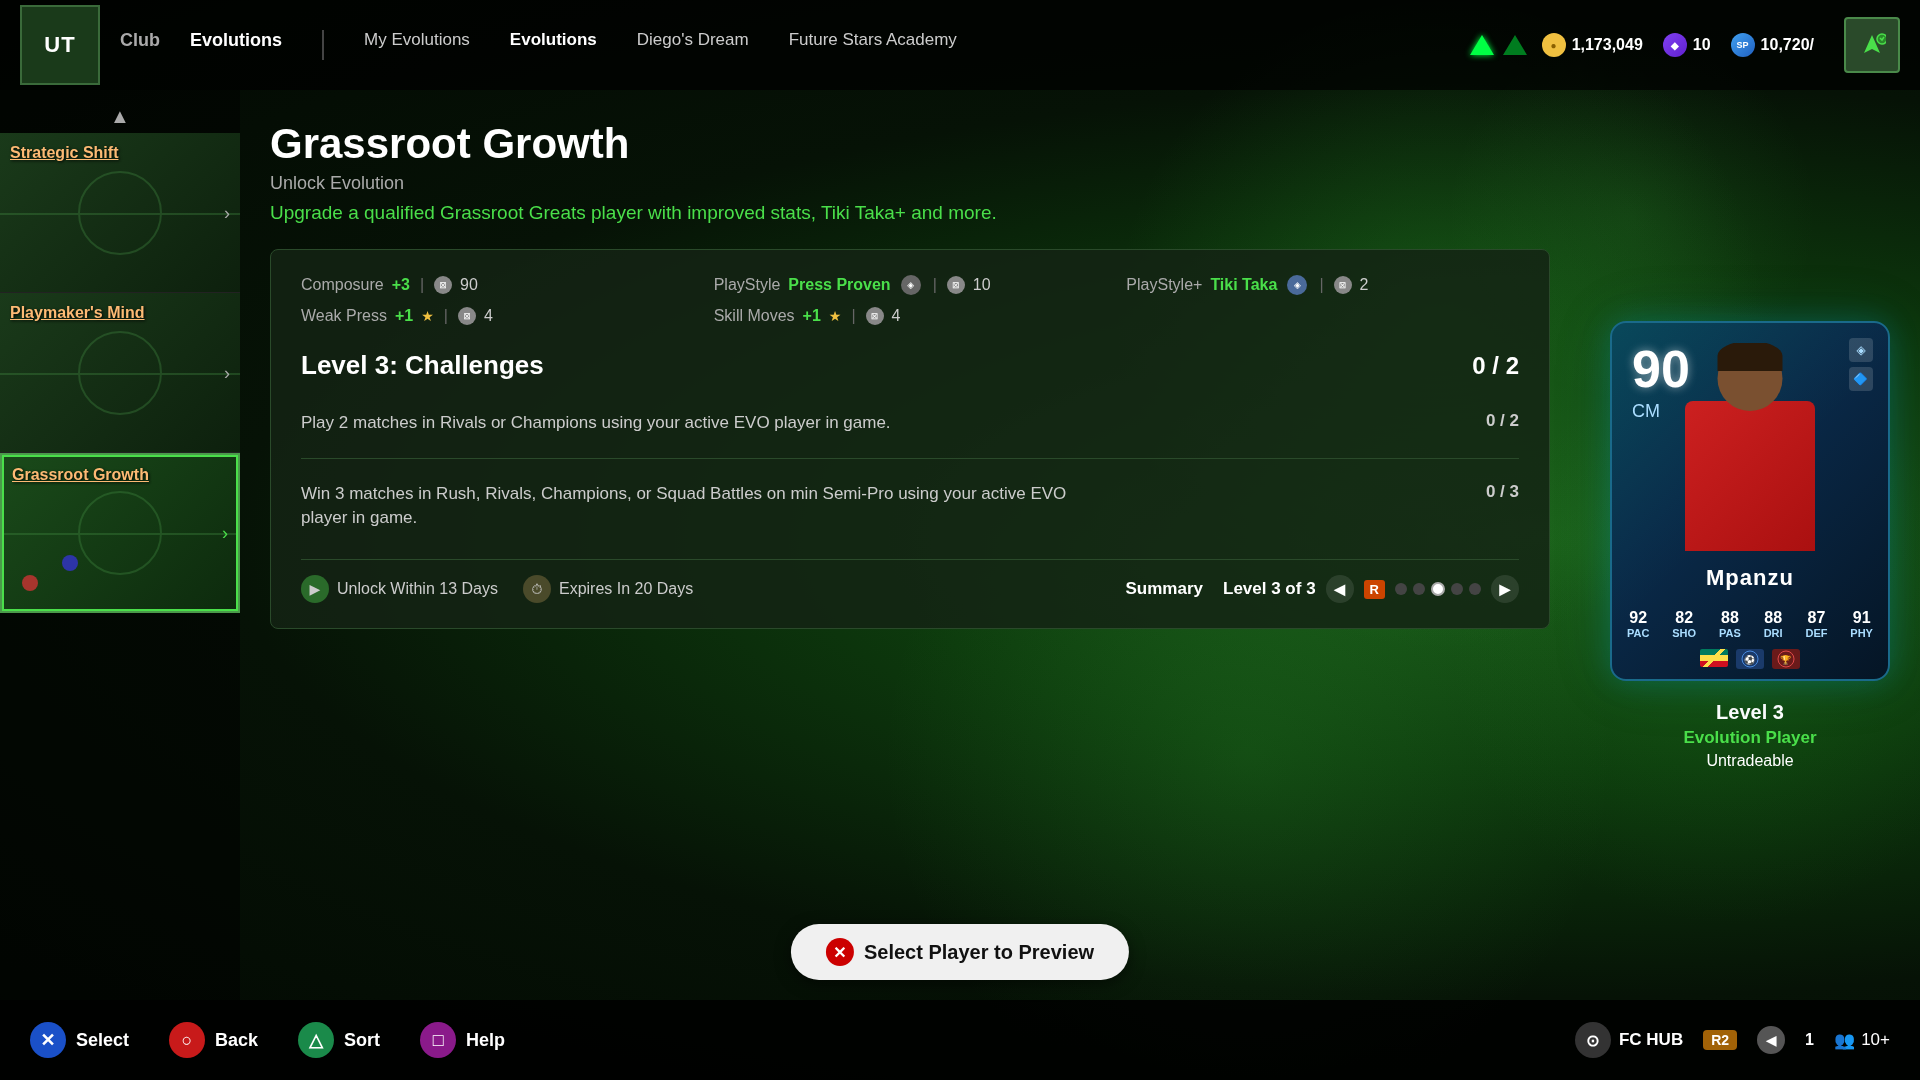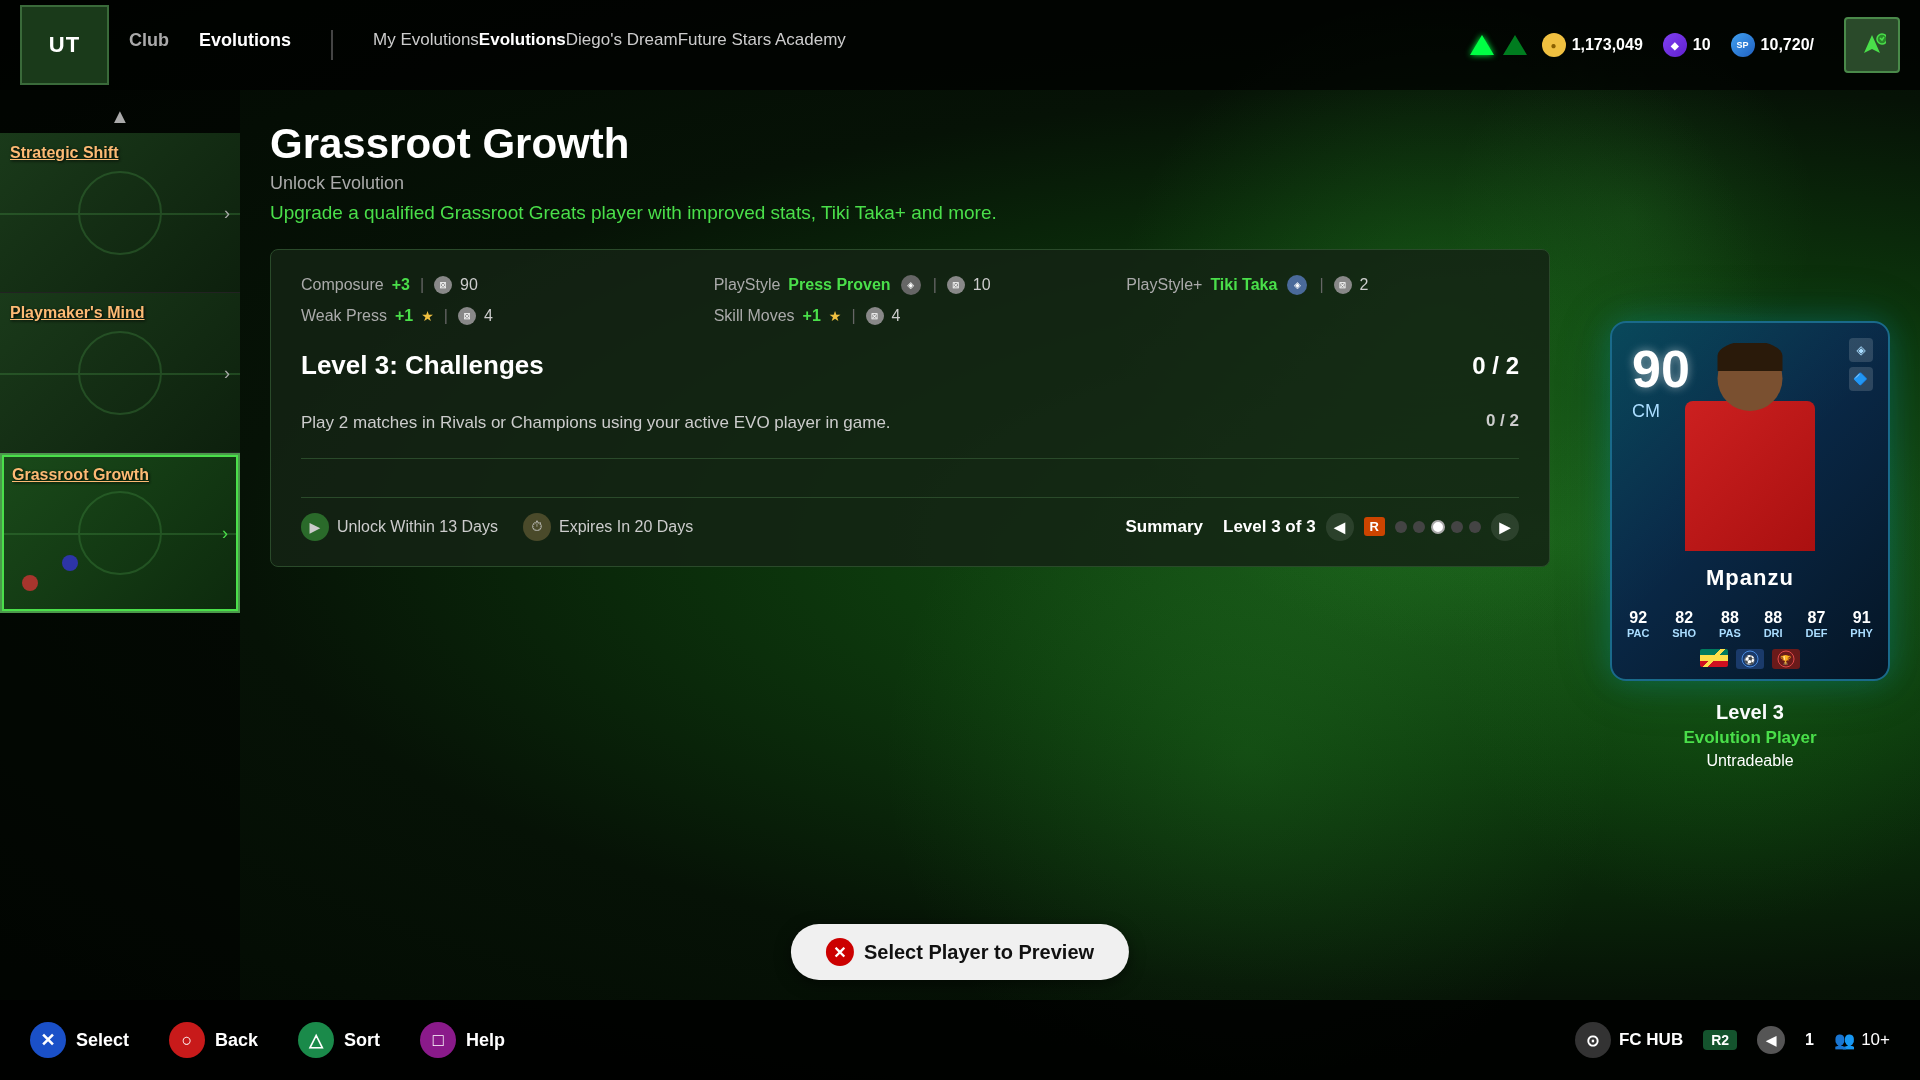--- a/index.html
+++ b/index.html
@@ -37,21 +37,21 @@
       left: 0;
       right: 0;
       height: 90px;
       background: rgba(0,0,0,0.7);
       display: flex;
       align-items: center;
       z-index: 10;
       padding: 0 20px;
     }
     .logo-box {
-      width: 89px;
+      width: 80px;
       height: 80px;
       background: #1a3a1a;
       border: 2px solid #3a6a3a;
       display: flex;
       align-items: center;
       justify-content: center;
       margin-right: 20px;
       flex-shrink: 0;
     }
     .logo-text {
@@ -78,20 +78,21 @@
       font-weight: 800;
     }
     .nav-separator {
       width: 2px;
       height: 30px;
       background: #444;
       margin: 0 10px;
     }
     .nav-sub-links {
       display: flex;
+      gap: 40px;
       align-items: center;
     }
     .nav-sub-link {
       color: #ccc;
       font-size: 17px;
       cursor: pointer;
     }
     .nav-sub-link.active {
       color: #fff;
       font-weight: 700;
@@ -712,21 +713,21 @@
       width: 36px;
       height: 36px;
       border-radius: 50%;
       background: #333;
       display: flex;
       align-items: center;
       justify-content: center;
       font-size: 16px;
     }
     .r2-badge {
-      background: #14532d;
+      background: #a16207;
       color: #fff;
       border-radius: 4px;
       padding: 2px 8px;
       font-size: 14px;
       font-weight: 700;
     }
     .players-count {
       color: #fff;
       font-size: 17px;
       display: flex;
@@ -921,20 +922,24 @@
       </div>
 
       <div class="challenges-list">
 
         <div class="challenge-row">
           <span class="challenge-text">Play 2 matches in Rivals or Champions using your active EVO player in game.</span>
           <span class="challenge-count">0 / 2</span>
         </div>
         <hr class="challenge-divider">
 
+        <div class="challenge-row">
+          <span class="challenge-text">Win 3 matches in Rush, Rivals, Champions, or Squad Battles on min Semi-Pro using your active EVO player in game.</span>
+          <span class="challenge-count">0 / 3</span>
+        </div>
       </div>
 
       <div class="card-bottom">
         <div class="card-meta">
           <div class="meta-item">
             <div class="meta-icon">▶</div>
             <span>Unlock Within 13 Days</span>
           </div>
           <div class="meta-item">
             <div class="meta-icon clock">⏱</div>

